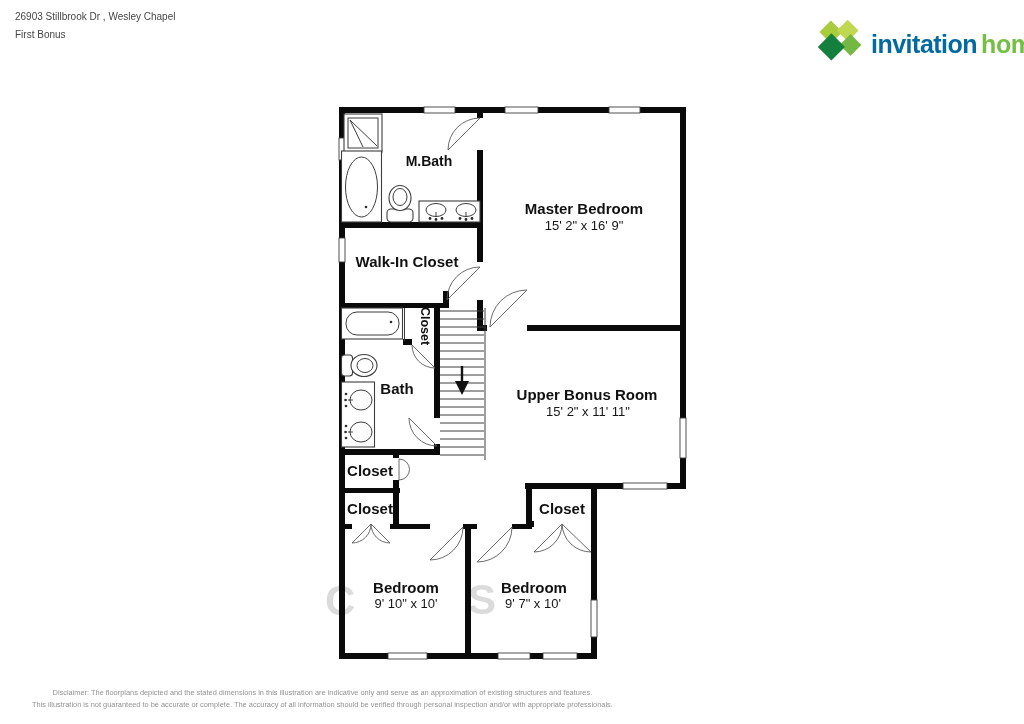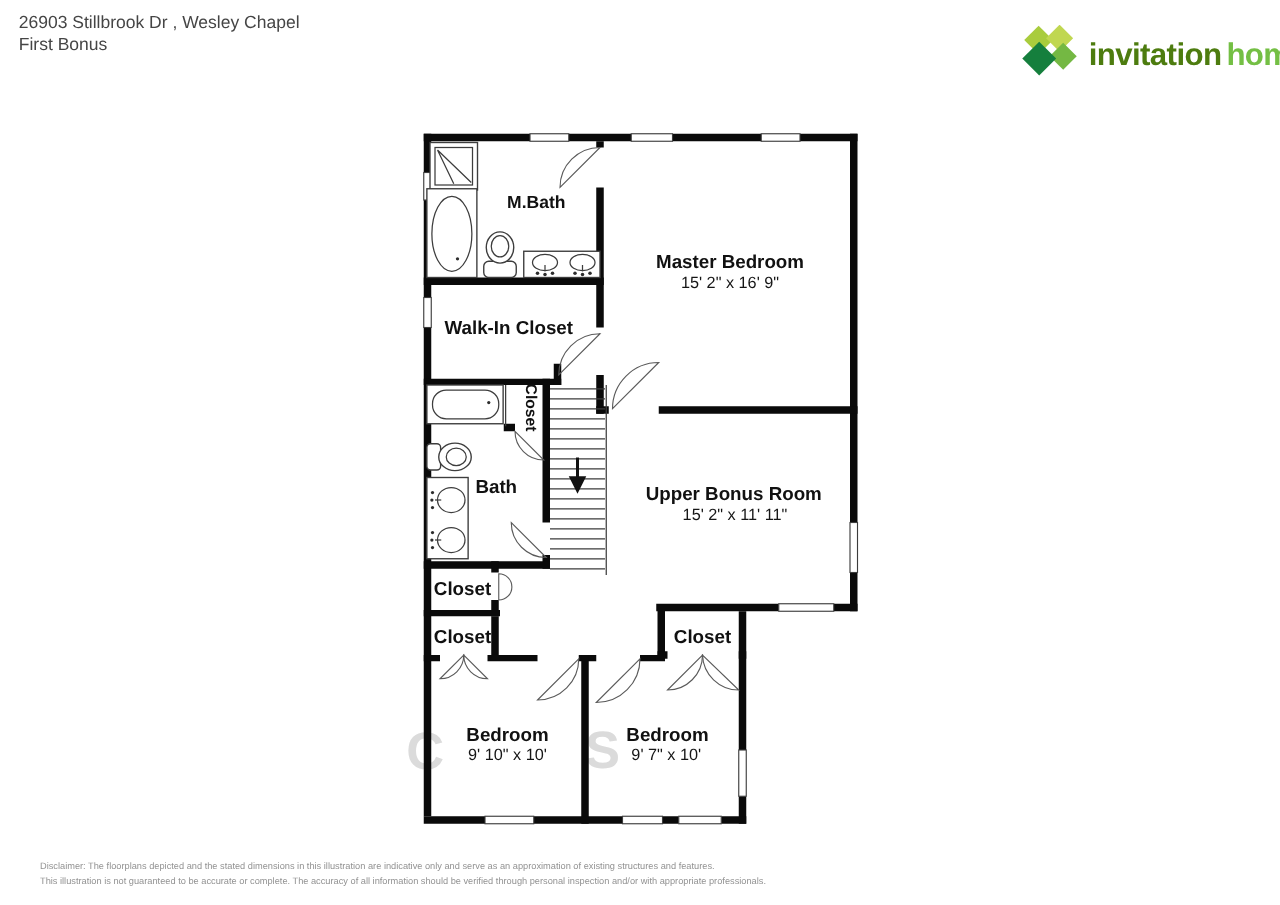--- a/index.html
+++ b/index.html
@@ -1,23 +1,23 @@
 <!DOCTYPE html>
 <html><head>
 <meta charset="utf-8">
 <style>
   html,body{margin:0;padding:0;background:#fff;width:1024px;height:724px;overflow:hidden;
     font-family:"Liberation Sans",sans-serif;position:relative;}
   #stage{position:absolute;inset:0;width:1024px;height:724px;}
-  .hdr{position:absolute;left:15px;top:8px;color:#454545;font-size:14px;line-height:18px;}
+  .hdr{position:absolute;left:15px;top:8px;color:#454545;font-size:10px;line-height:18px;}
   .logo{position:absolute;left:817px;top:20px;display:flex;align-items:center;gap:8px;}
   .logo-text{font-size:25px;font-weight:bold;letter-spacing:-0.5px;display:flex;align-items:baseline;}
-  .brand1{color:#4d7c0f;}
+  .brand1{color:#0369a1;}
   .brand2{color:#74bf44;margin-left:4px;}
-  .disc{position:absolute;left:32px;top:687px;color:#929292;font-size:7.4px;line-height:11.6px;white-space:nowrap;}
+  .disc{position:absolute;left:32px;top:687px;color:#929292;font-size:7.4px;line-height:11.6px;white-space:nowrap;text-align:center;}
   svg text{font-family:"Liberation Sans",sans-serif;}
   .room-name{font-weight:bold;font-size:15px;fill:#111;}
   .room-name-sm{font-weight:bold;font-size:14px;fill:#111;}
   .room-dims{font-size:13px;fill:#161616;}
   .wm{font-size:42px;font-weight:bold;fill:#cfcfcf;opacity:.75;}
   .wall{fill:#0a0a0a;}
   .win{fill:#fff;stroke:#3c3c3c;stroke-width:0.9;}
   .fix{fill:#fff;stroke:#3d3d3d;stroke-width:1.1;}
   .fixline{fill:none;stroke:#3d3d3d;stroke-width:1;}
   .arc{fill:none;stroke:#5a5a5a;stroke-width:0.9;}

